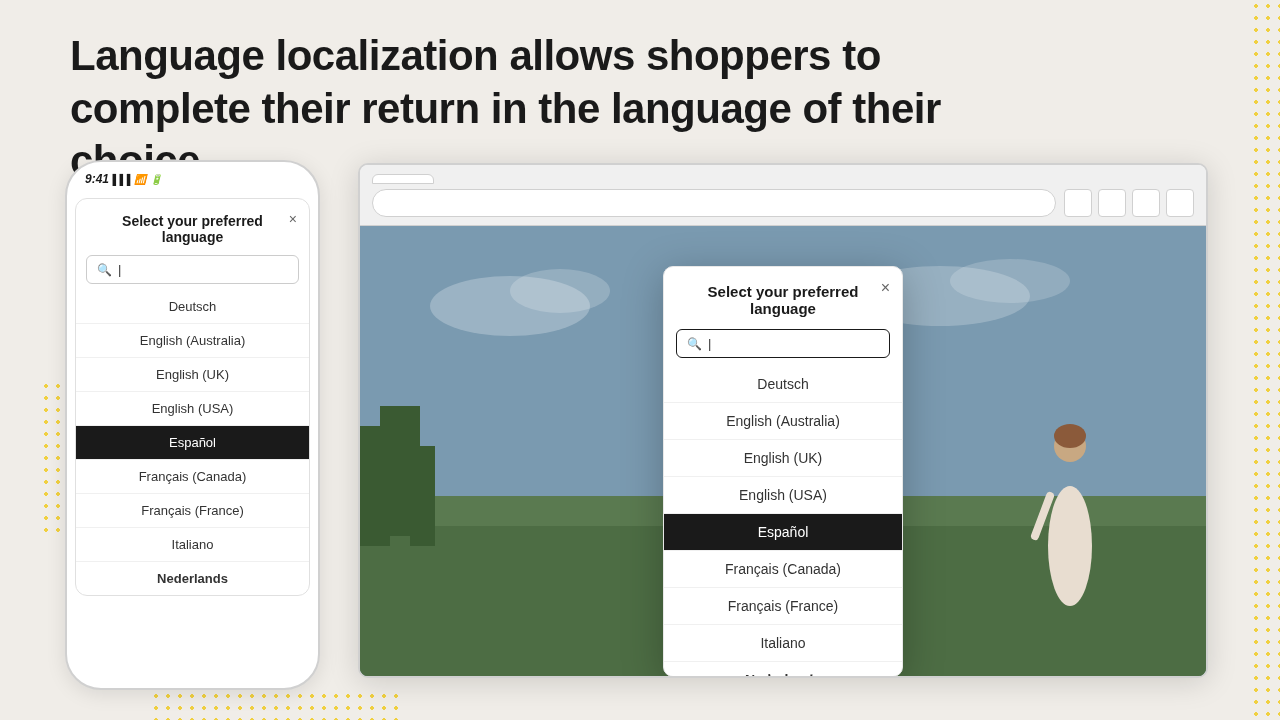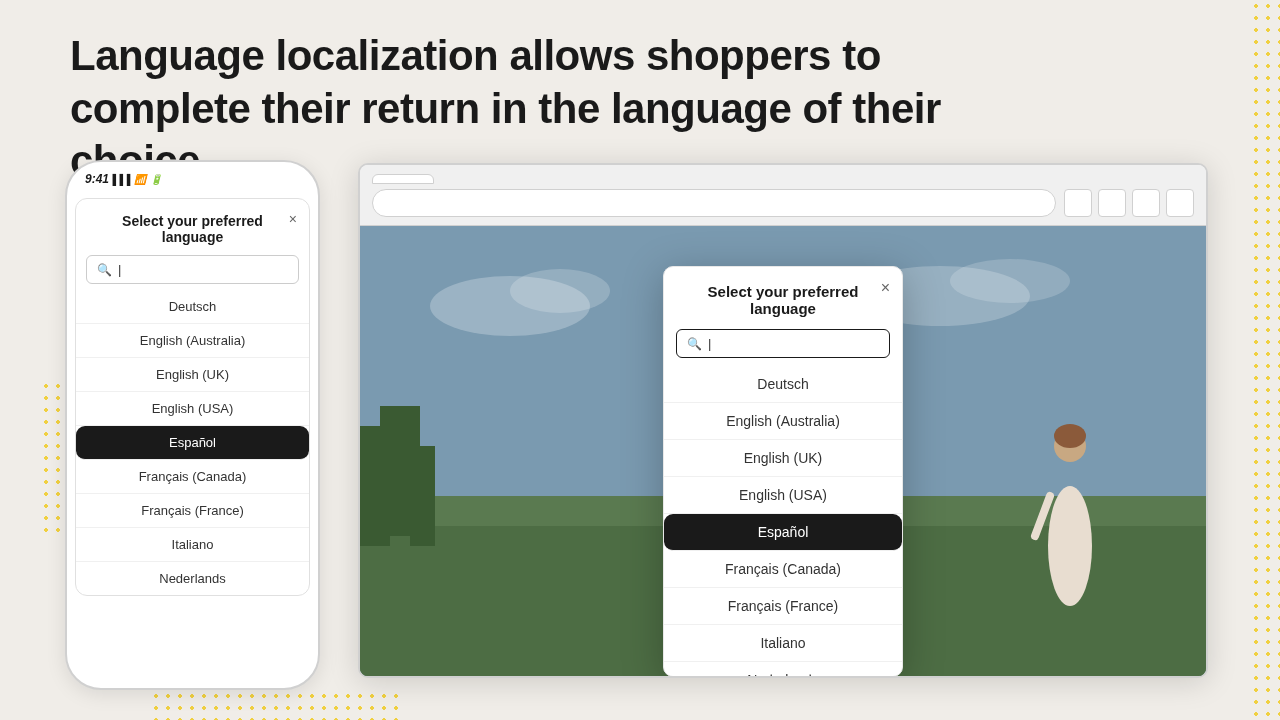--- a/index.html
+++ b/index.html
@@ -165,27 +165,27 @@
     .language-item {
       padding: 9px 14px;
       font-size: 13px;
       color: #333;
       border-bottom: 1px solid #f0f0f0;
       cursor: pointer;
     }
 
     .language-item:last-child {
       border-bottom: none;
+      font-weight: bold;
     }
 
     .language-item.selected {
       background-color: #1a1a1a;
       color: white;
       font-weight: 500;
-      border-radius: 9px;
     }
 
     
     .browser-mockup {
       position: absolute;
       top: 163px;
       left: 358px;
       width: 850px;
       height: 515px;
       background: #f5f5f5;

